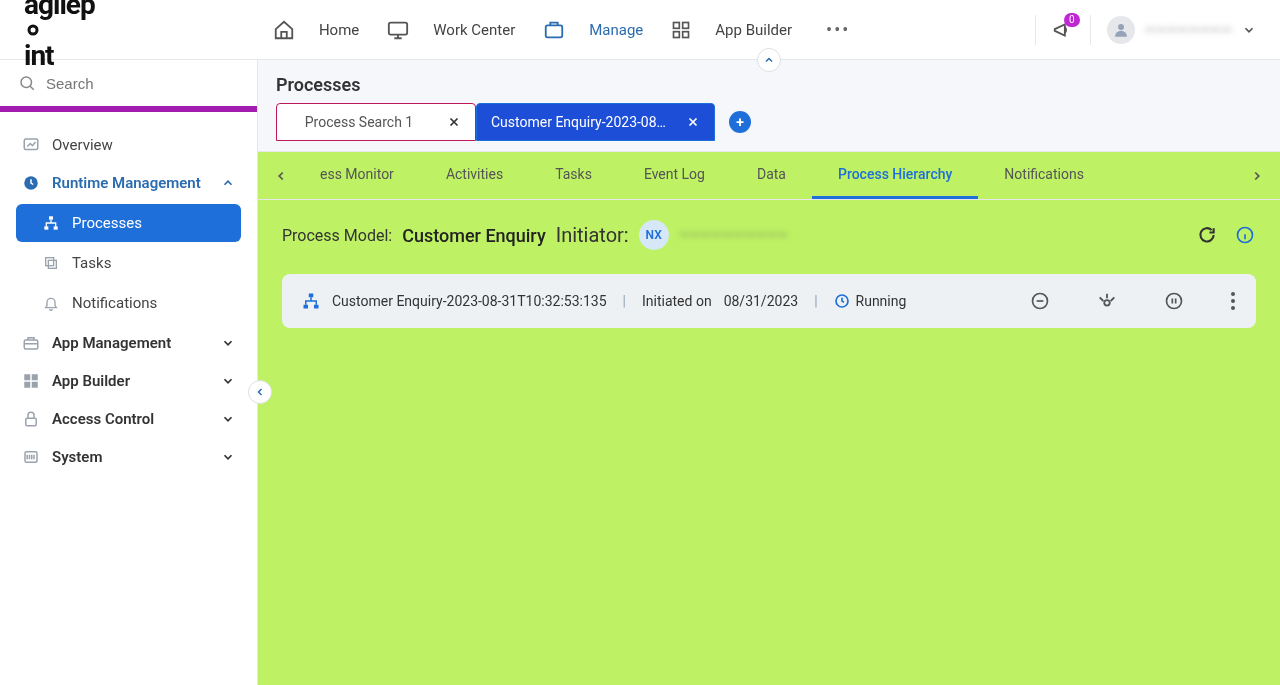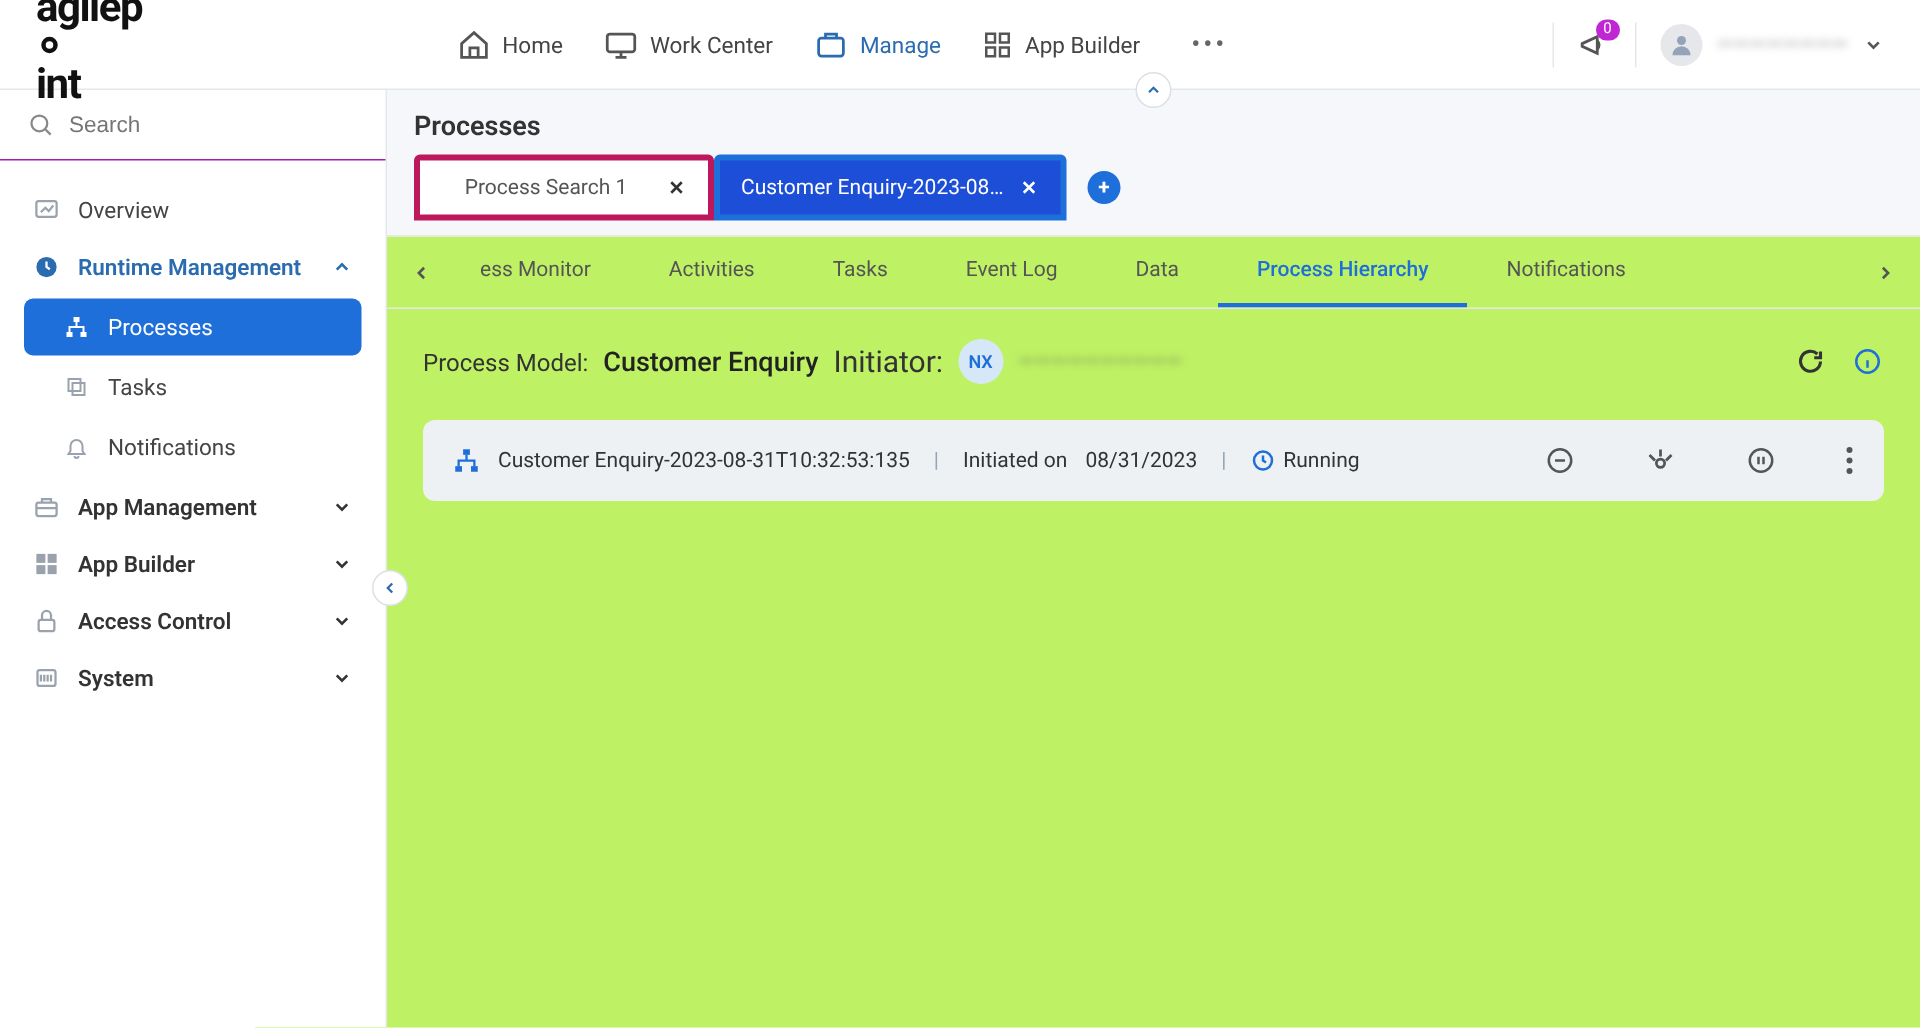--- a/index.html
+++ b/index.html
@@ -2,55 +2,55 @@
 <html><head>
 <meta charset="utf-8">
 <style>
   * { box-sizing: border-box; margin: 0; padding: 0; }
   body { font-family: -apple-system, BlinkMacSystemFont, "Segoe UI", Roboto, "Helvetica Neue", Arial, sans-serif; font-size: 14px; color: #333; background: #fff; }
   
   .topbar { display: flex; align-items: center; height: 60px; padding: 0 24px; border-bottom: 1px solid #e5e7eb; justify-content: space-between; }
   .brand { font-size: 28px; font-weight: 700; letter-spacing: -1px; color: #111; }
   .brand .dot { font-size: 28px; }
   .topnav { display: flex; align-items: center; gap: 28px; }
-  .topnav-item { display: flex; align-items: center; gap: 8px; cursor: pointer; color: #444; font-size: 15px; }
+  .topnav-item { display: flex; align-items: center; gap: 24px; cursor: pointer; color: #444; font-size: 15px; }
   .topnav-item.active { color: #2b6cb0; }
   .topnav-item .ticon { color: #555; }
   .topnav-item.active .ticon { color: #2b6cb0; }
   .topnav-more { font-size: 18px; color: #666; cursor: pointer; letter-spacing: 2px; padding:0 6px; }
   .topright { display: flex; align-items: center; gap: 16px; }
   .vdiv { width:1px; height:30px; background:#e5e7eb; }
   .bell-wrap { position: relative; cursor:pointer; }
   .badge { position: absolute; top: -6px; right: -6px; background: #c026d3; color: #fff; font-size: 10px; border-radius: 10px; padding: 1px 5px; line-height: 12px; }
   .avatar { width: 28px; height: 28px; border-radius: 50%; background: #e5e7eb; display:flex; align-items:center; justify-content:center; color:#94a3b8; }
   .user-chip { display:flex; align-items:center; gap:10px; cursor:pointer; }
   .username-blur { filter: blur(3px); color:#666; }
   
   .layout { display:flex; height: calc(100vh - 60px); }
   .sidebar { width: 258px; border-right: 1px solid #e5e7eb; padding-top: 0; display:flex; flex-direction:column; }
-  .search-row { display:flex; align-items:flex-end; gap:10px; padding: 14px 18px; border-bottom:1px solid #a21caf; }
+  .search-row { display:flex; align-items:flex-end; gap:10px; padding: 14px 18px; border-bottom:6px solid #a21caf; }
   .search-row input { border:none; outline:none; font-size:15px; color:#666; width:100%; }
   .nav-section { padding: 14px 10px; }
   .nav-item { display:flex; align-items:center; gap:12px; padding:10px 12px; color:#444; cursor:pointer; border-radius:6px; font-size:15px; }
   .nav-item.group { justify-content:space-between; font-weight:600; color:#333; }
   .nav-item .left { display:flex; align-items:center; gap:12px; }
   .nav-item .nicon { width:18px; display:flex; justify-content:center; color:#9aa2ad; }
   .nav-item.open { color:#2b6cb0; font-weight:600; }
   .nav-item.open .nicon { color:#2b6cb0; }
   .sub-item { display:flex; align-items:center; gap:12px; padding:10px 12px 10px 26px; cursor:pointer; font-size:15px; color:#444; border-radius:6px; margin:2px 6px; }
   .sub-item .nicon { width:18px; display:flex; justify-content:center; color:#9aa2ad; }
   .sub-item.active { background:#1e6fd9; color:#fff; }
   .sub-item.active .nicon { color:#fff; }
   
   .collapse-handle { position:absolute; left:248px; top: 380px; width:24px; height:24px; border-radius:50%; background:#fff; border:1px solid #dbe0e6; display:flex; align-items:center; justify-content:center; color:#2b6cb0; cursor:pointer; z-index:5; }
   .expand-handle-top { position:absolute; left:50%; transform:translateX(-50%); top:-12px; width:24px; height:24px; border-radius:50%; background:#fff; border:1px solid #dbe0e6; display:flex; align-items:center; justify-content:center; color:#2b6cb0; cursor:pointer; z-index:5;}
   .main { flex:1; background:#f5f7fa; position:relative; display:flex; flex-direction:column; }
   .main-header { padding: 14px 18px 8px 18px; font-size:18px; font-weight:600; color:#333; }
   .tabs-row { display:flex; align-items:center; gap:0; padding: 0 18px 10px 18px; }
-  .tab { display:flex; align-items:center; gap:10px; background:#fff; padding:10px 14px; border:4px solid #be185d; border-radius:4px 4px 0 0; color:#555; cursor:pointer; font-size:14px; min-width:200px; justify-content:center; }
+  .tab { display:flex; align-items:center; gap:20px; background:#fff; padding:10px 14px; border:1px solid #be185d; border-radius:4px 4px 0 0; color:#555; cursor:pointer; font-size:14px; min-width:200px; justify-content:center; }
   .tab .close { color:#333; cursor:pointer; }
   .tab.active { background:#1d4ed8; color:#fff; border-color:#1e6fd9; }
   .tab.active .close { color:#fff; }
   .tab .tlabel { flex:1; text-align:center; white-space:nowrap; overflow:hidden; text-overflow:ellipsis; }
   .tab-add { width:22px; height:22px; border-radius:50%; background:#1e6fd9; color:#fff; display:flex; align-items:center; justify-content:center; margin-left:14px; cursor:pointer; font-weight:700; }
   .panel { background:#bef264; margin: 0; border-top:1px solid #e5e7eb; flex:1; display:flex; flex-direction:column; }
   .filter-tabs { display:flex; align-items:center; border-bottom:1px solid #e5e7eb; position:relative; padding:0 10px;}
   .ft-scroll { display:flex; flex:1; overflow:hidden; }
   .ft-item { padding:14px 26px; color:#555; cursor:pointer; white-space:nowrap; font-size:14px; border-bottom:3px solid transparent; }
   .ft-item.active { color:#1e6fd9; border-bottom-color:#1e6fd9; font-weight:500; }

